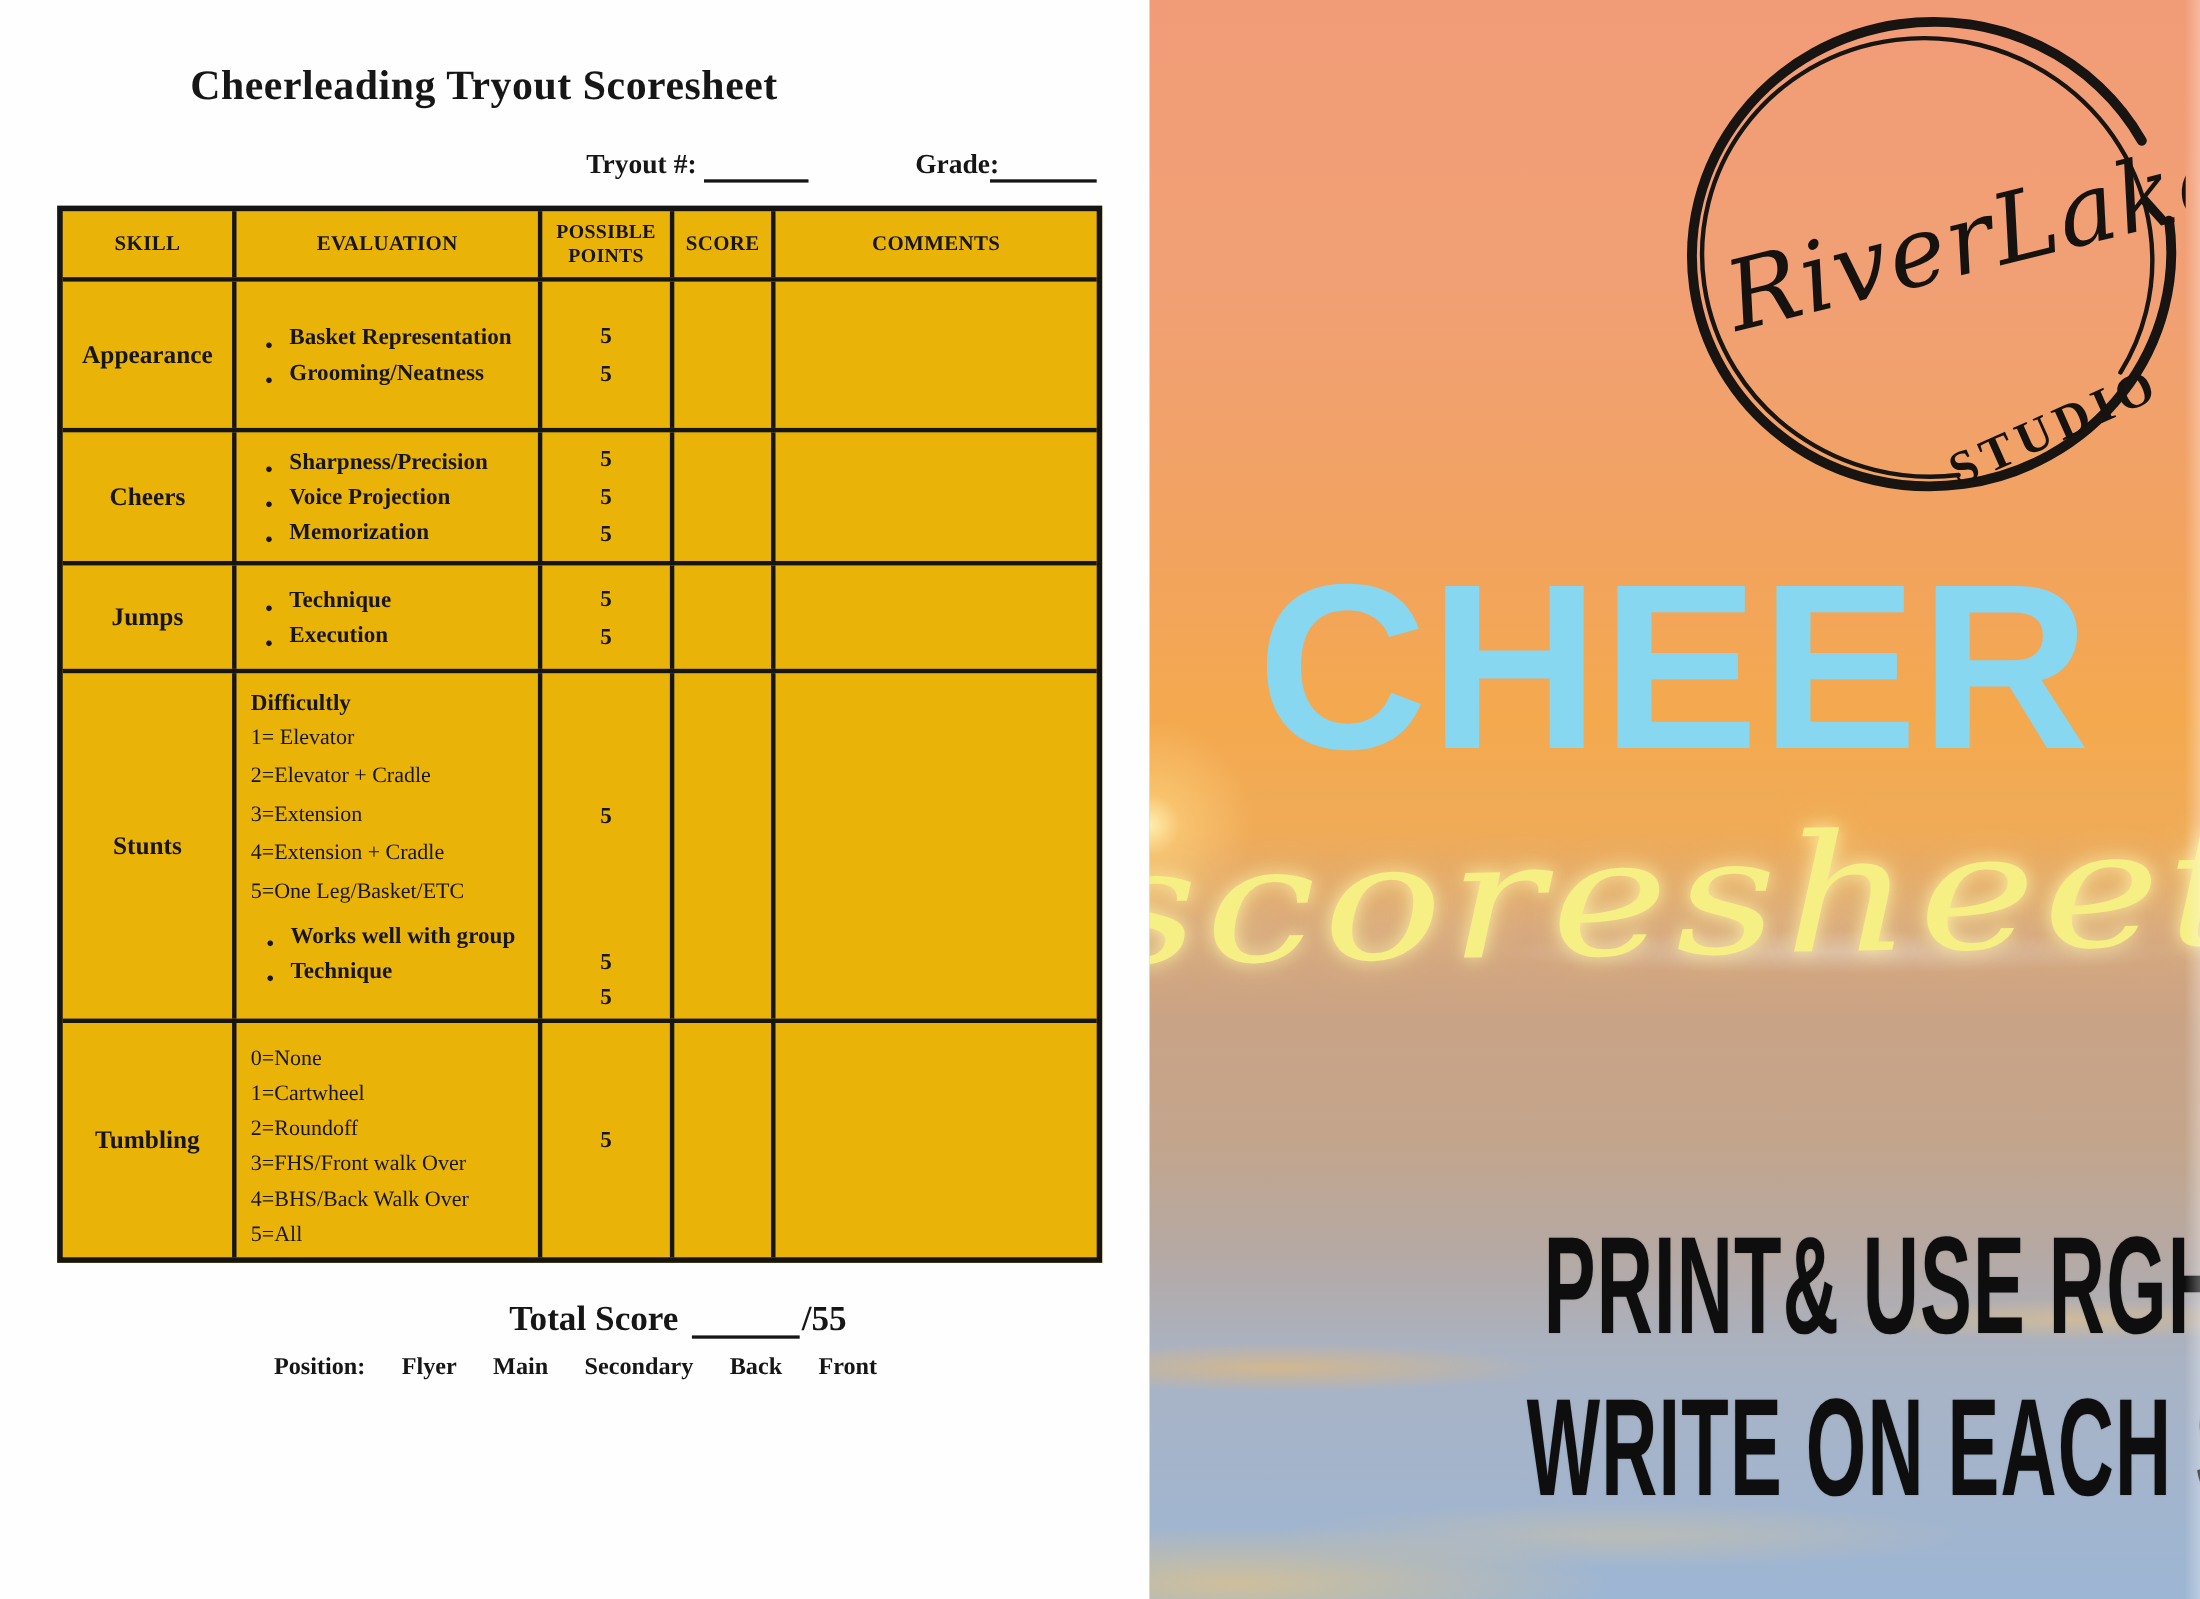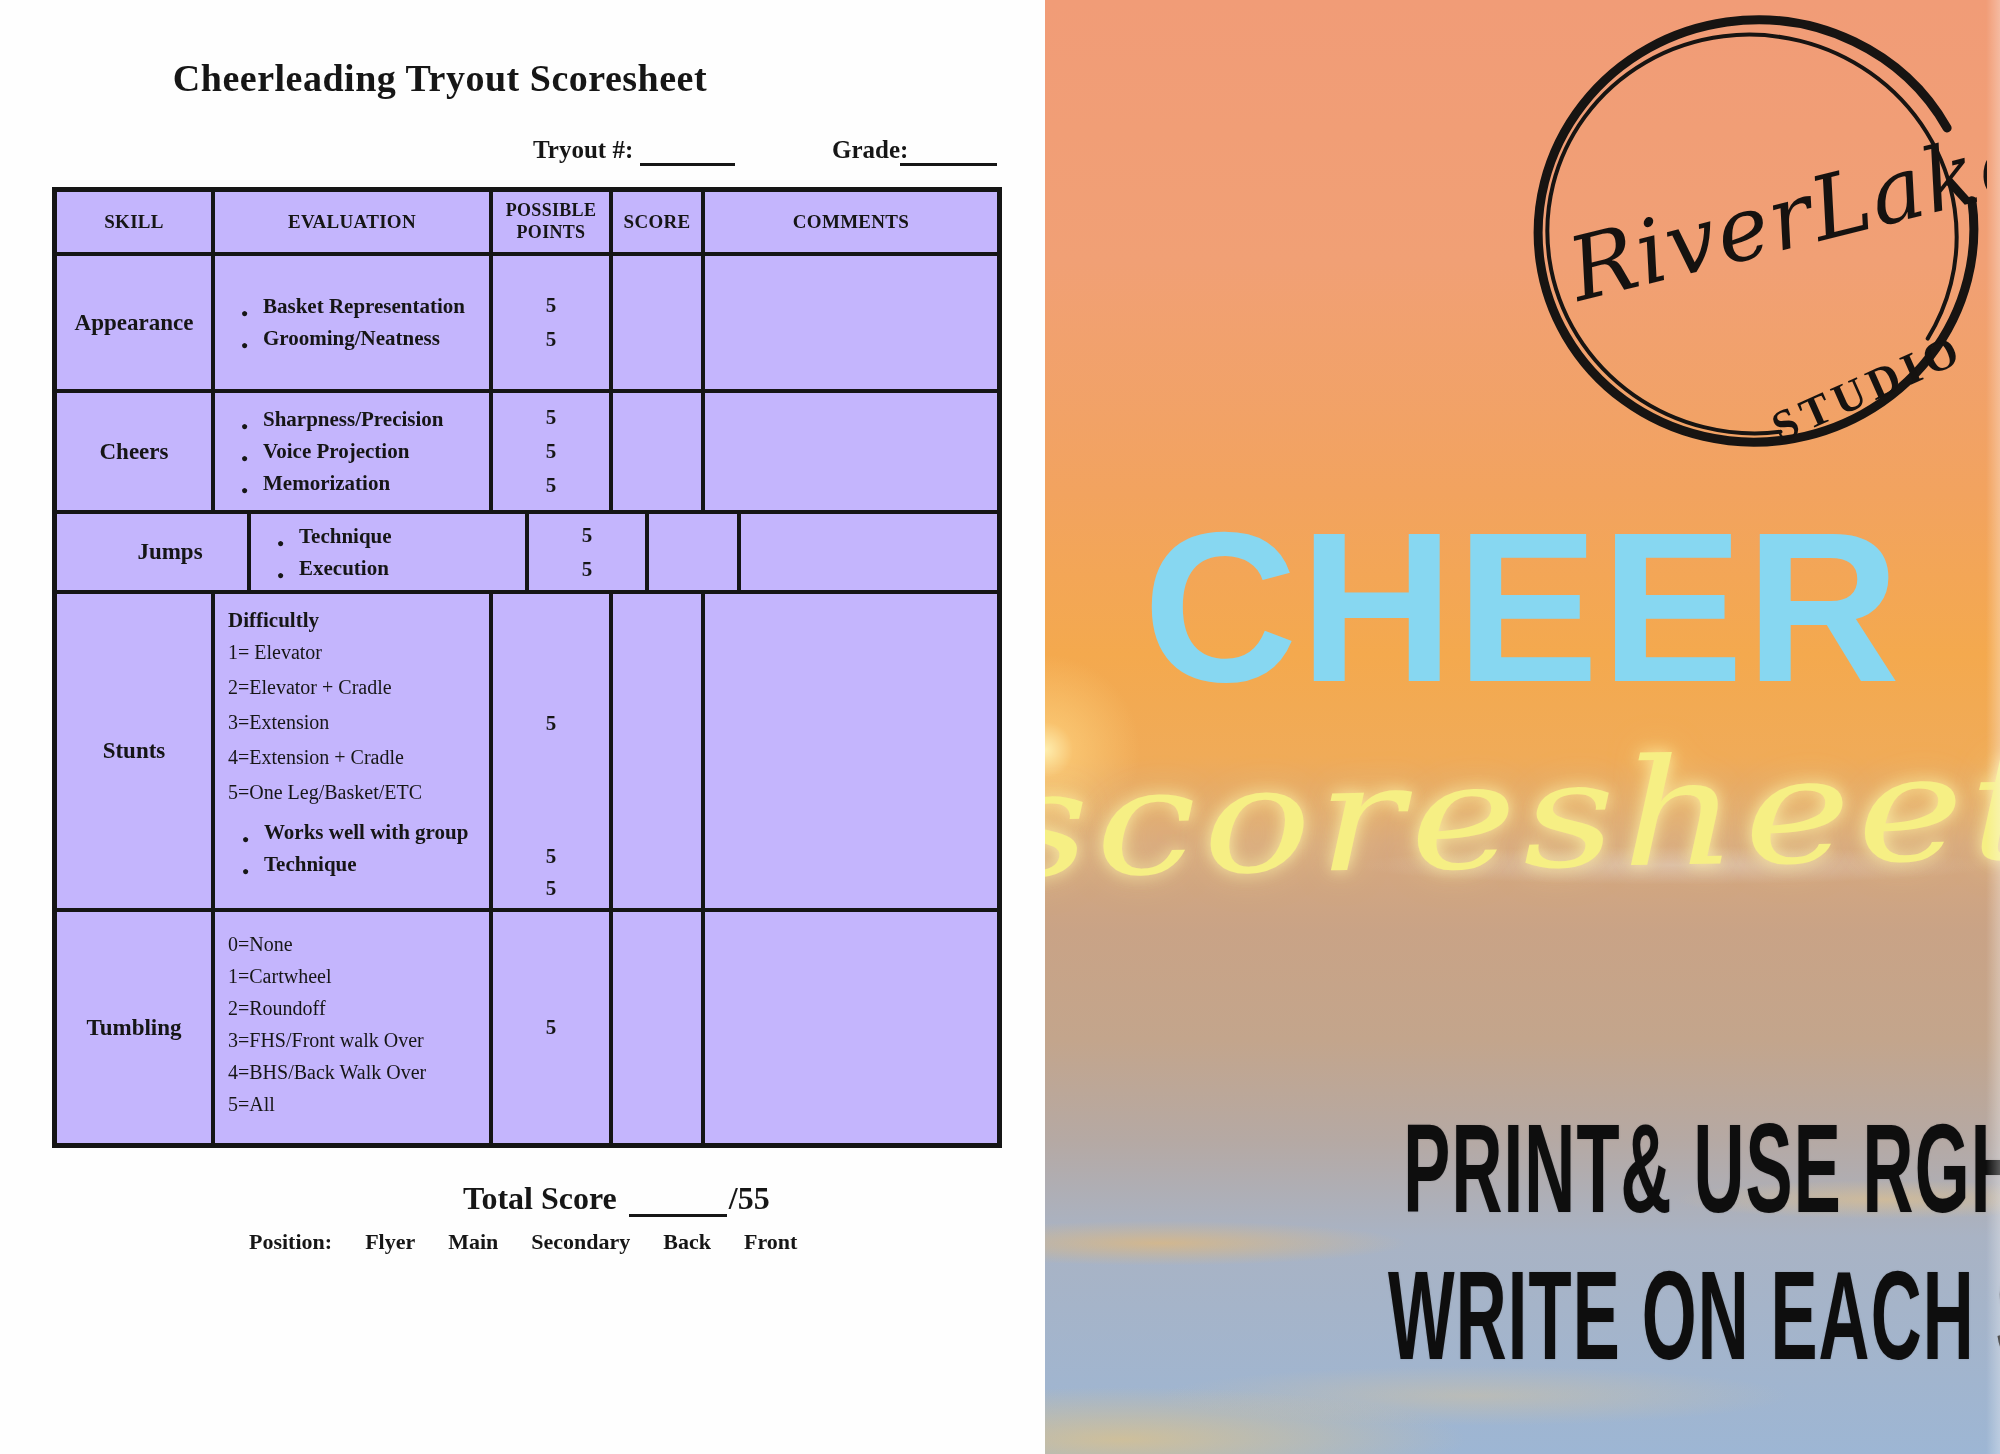--- a/index.html
+++ b/index.html
@@ -10,37 +10,37 @@
   .doc{position:absolute;left:0;top:0;width:1045px;height:1454px;background:#fefefe;}
   .doc-title{position:absolute;left:0;top:56px;width:880px;margin:0;text-align:center;
              font-size:38px;font-weight:700;letter-spacing:.5px;}
   .meta-label{position:absolute;top:136px;font-size:25px;font-weight:700;}
   .m-tryout{left:533px;} .m-grade{left:832px;}
   .blank{display:inline-block;border-bottom:3px solid #161616;}
   .meta-blank{position:absolute;top:136px;height:27px;}
   .b-tryout{left:640px;width:95px;} .b-grade{left:900px;width:97px;}
 
   .table{position:absolute;left:52px;top:187px;width:950px;height:961px;box-sizing:border-box;
-         border:5px solid #151515;background:#c4b5fd;display:flex;flex-direction:column;}
+         border:5px solid #151515;background:#eab308;display:flex;flex-direction:column;}
   .trow{display:flex;box-sizing:border-box;border-bottom:4px solid #151515;flex:0 0 auto;}
   .trow:last-child{border-bottom:none;flex:1 1 auto;}
   .c{box-sizing:border-box;border-right:4px solid #151515;position:relative;}
   .c:last-child{border-right:none;}
   .c-skill{width:158px;display:flex;align-items:center;justify-content:center;
            font-weight:700;font-size:23px;text-align:center;}
   .c-eval{width:278px;}
   .c-points{width:120px;display:flex;flex-direction:column;align-items:center;justify-content:center;
             font-weight:700;font-size:21px;}
   .c-score{width:92px;}
   .c-comments{flex:1;}
   .r-head{height:64px;}
   .r-head .c{display:flex;align-items:center;justify-content:center;text-align:center;
              font-weight:700;font-size:19px;letter-spacing:.3px;}
   .r-head .c-points{font-size:18px;line-height:1.2;padding:0 8px;}
-  .r-appearance{height:137px;} .r-cheers{height:121px;} .r-jumps{height:80px;padding-left:36px;} .r-stunts{height:318px;}
+  .r-appearance{height:137px;} .r-cheers{height:121px;} .r-jumps{height:98px;} .r-stunts{height:318px;}
 
   .ev-center{display:flex;align-items:center;}
   .blist{display:flex;flex-direction:column;gap:5px;padding-left:26px;}
   .bitem{position:relative;padding-left:22px;font-weight:700;font-size:21px;line-height:27px;max-width:205px;}
   .bitem::before{content:"●";position:absolute;left:0;top:7px;font-size:12px;}
   .pts-gap{gap:9px;}
   .ev-stunts{padding:11px 8px 0 13px;}
   .scale-title{font-weight:700;font-size:21px;line-height:30px;}
   .sline{font-weight:400;font-size:20px;line-height:35px;}
   .ev-stunts .blist{margin-top:9px;padding-left:14px;}

